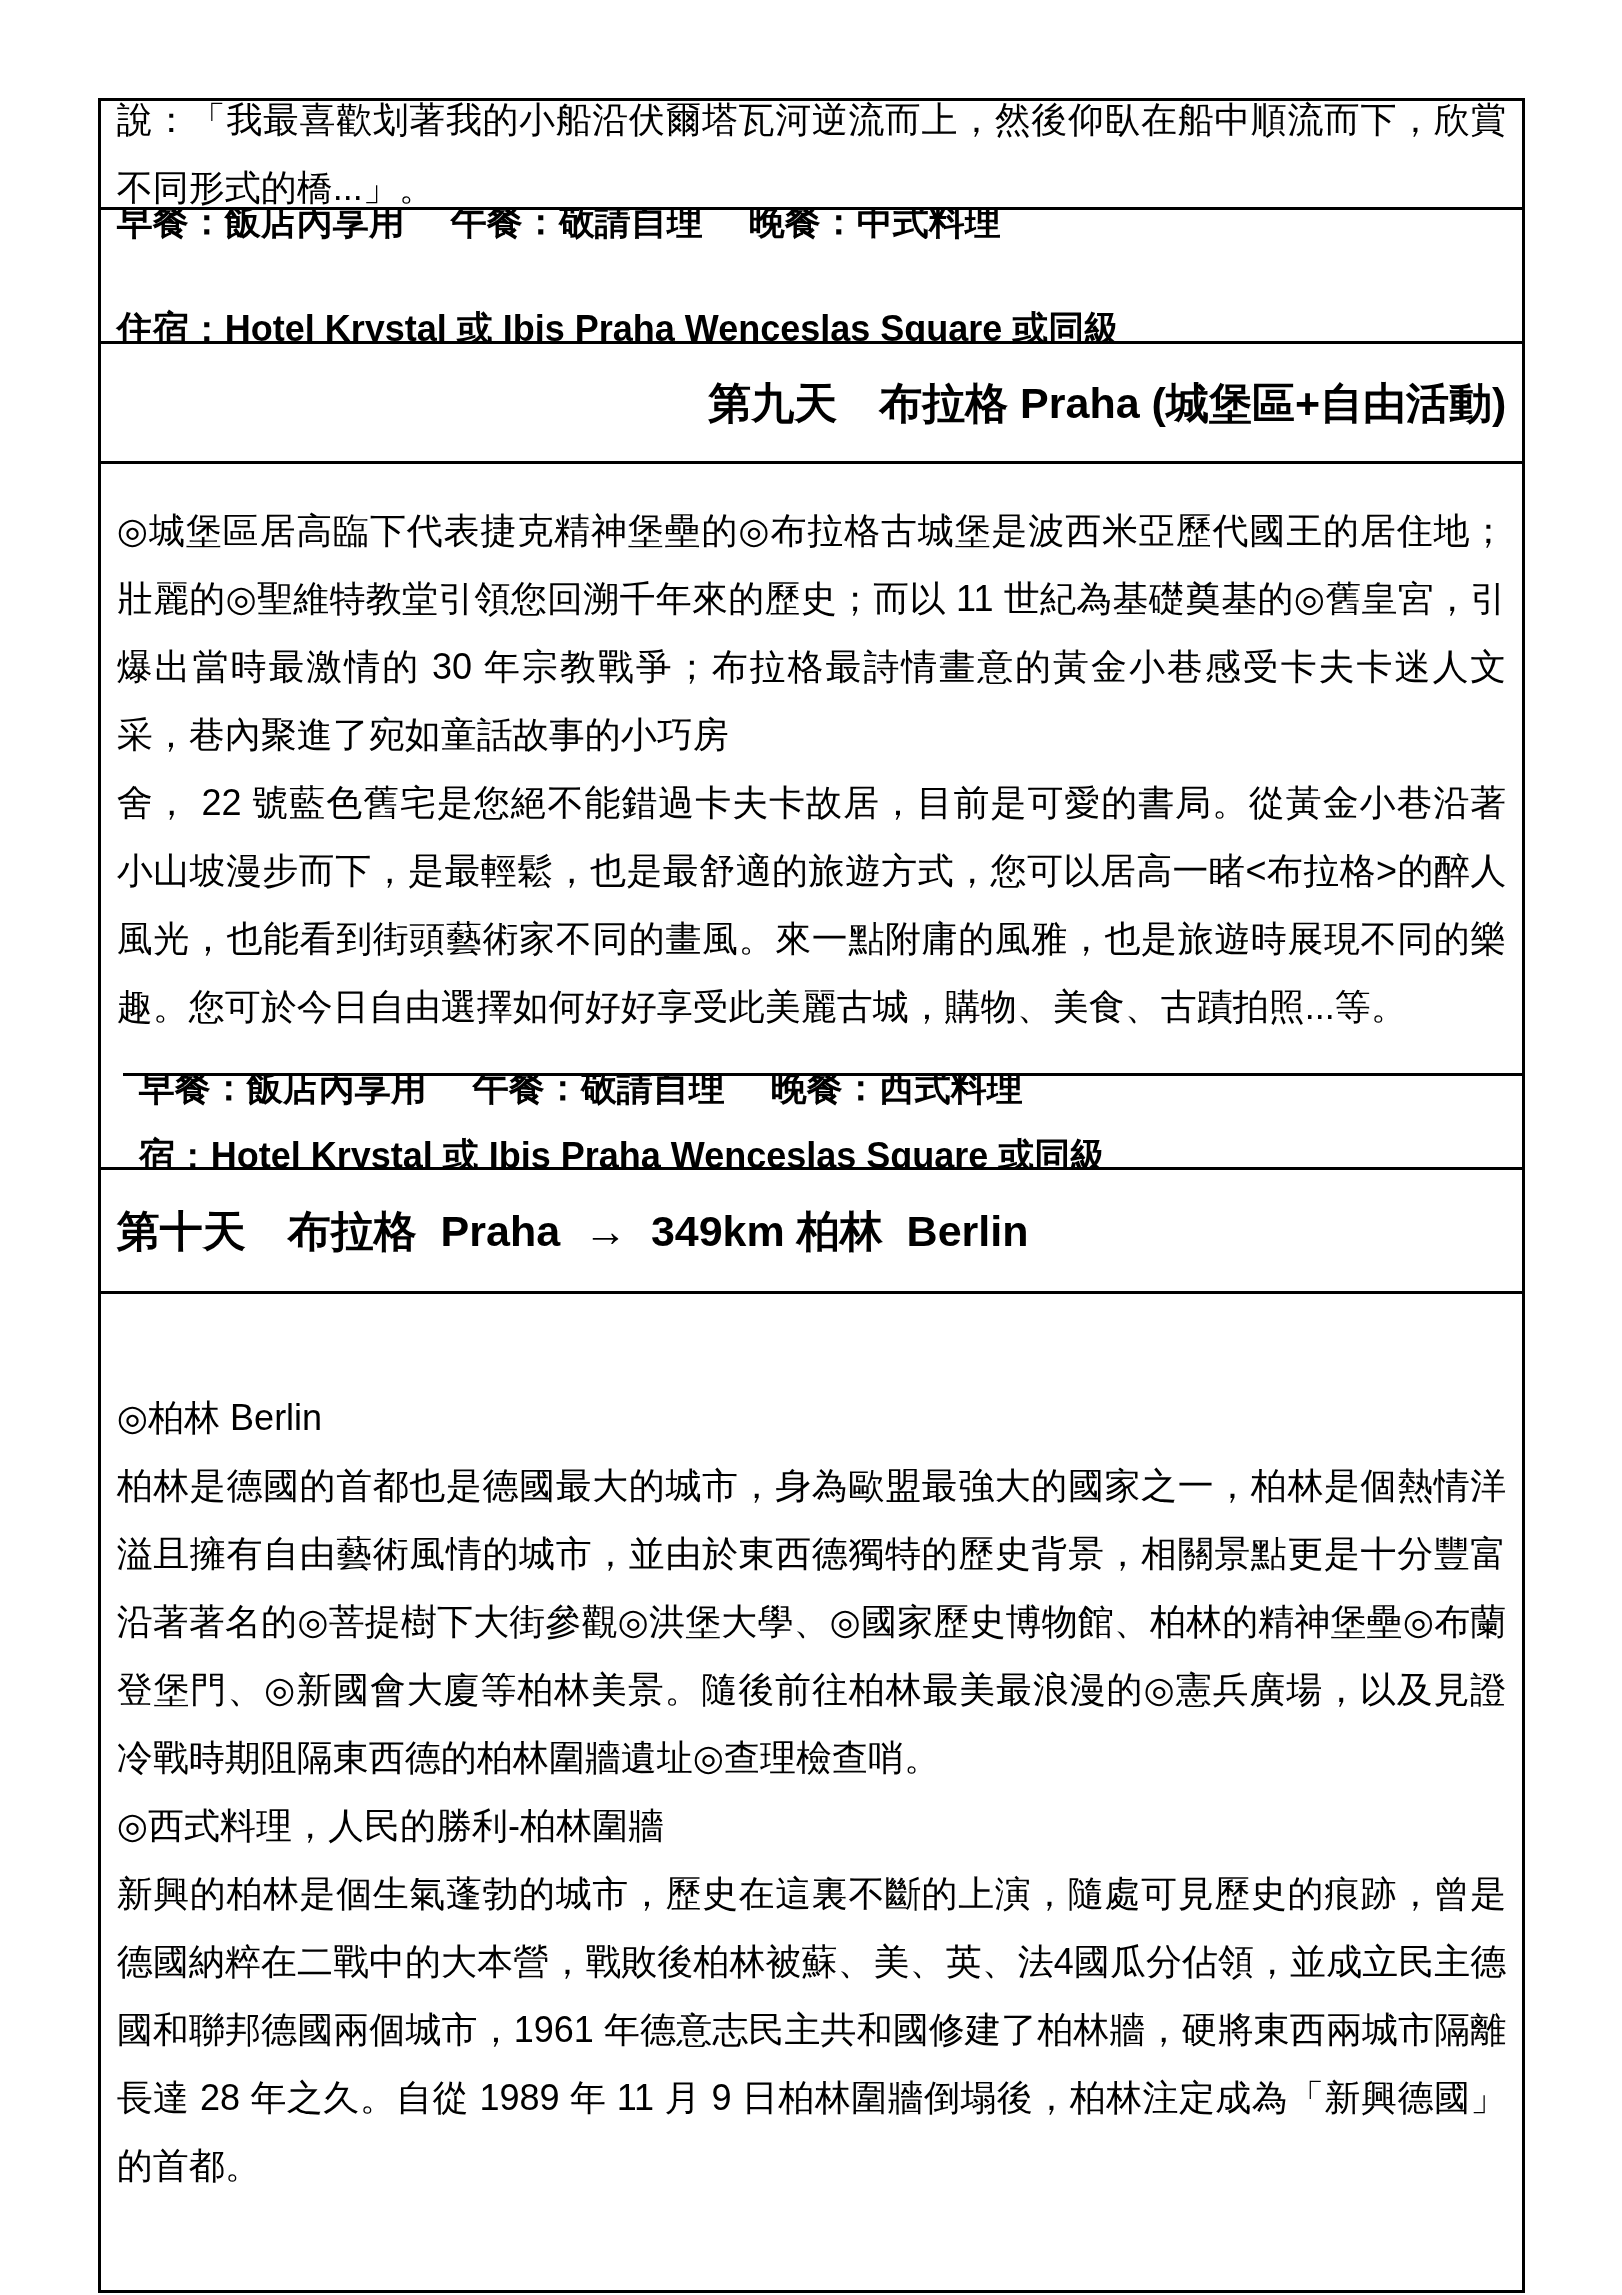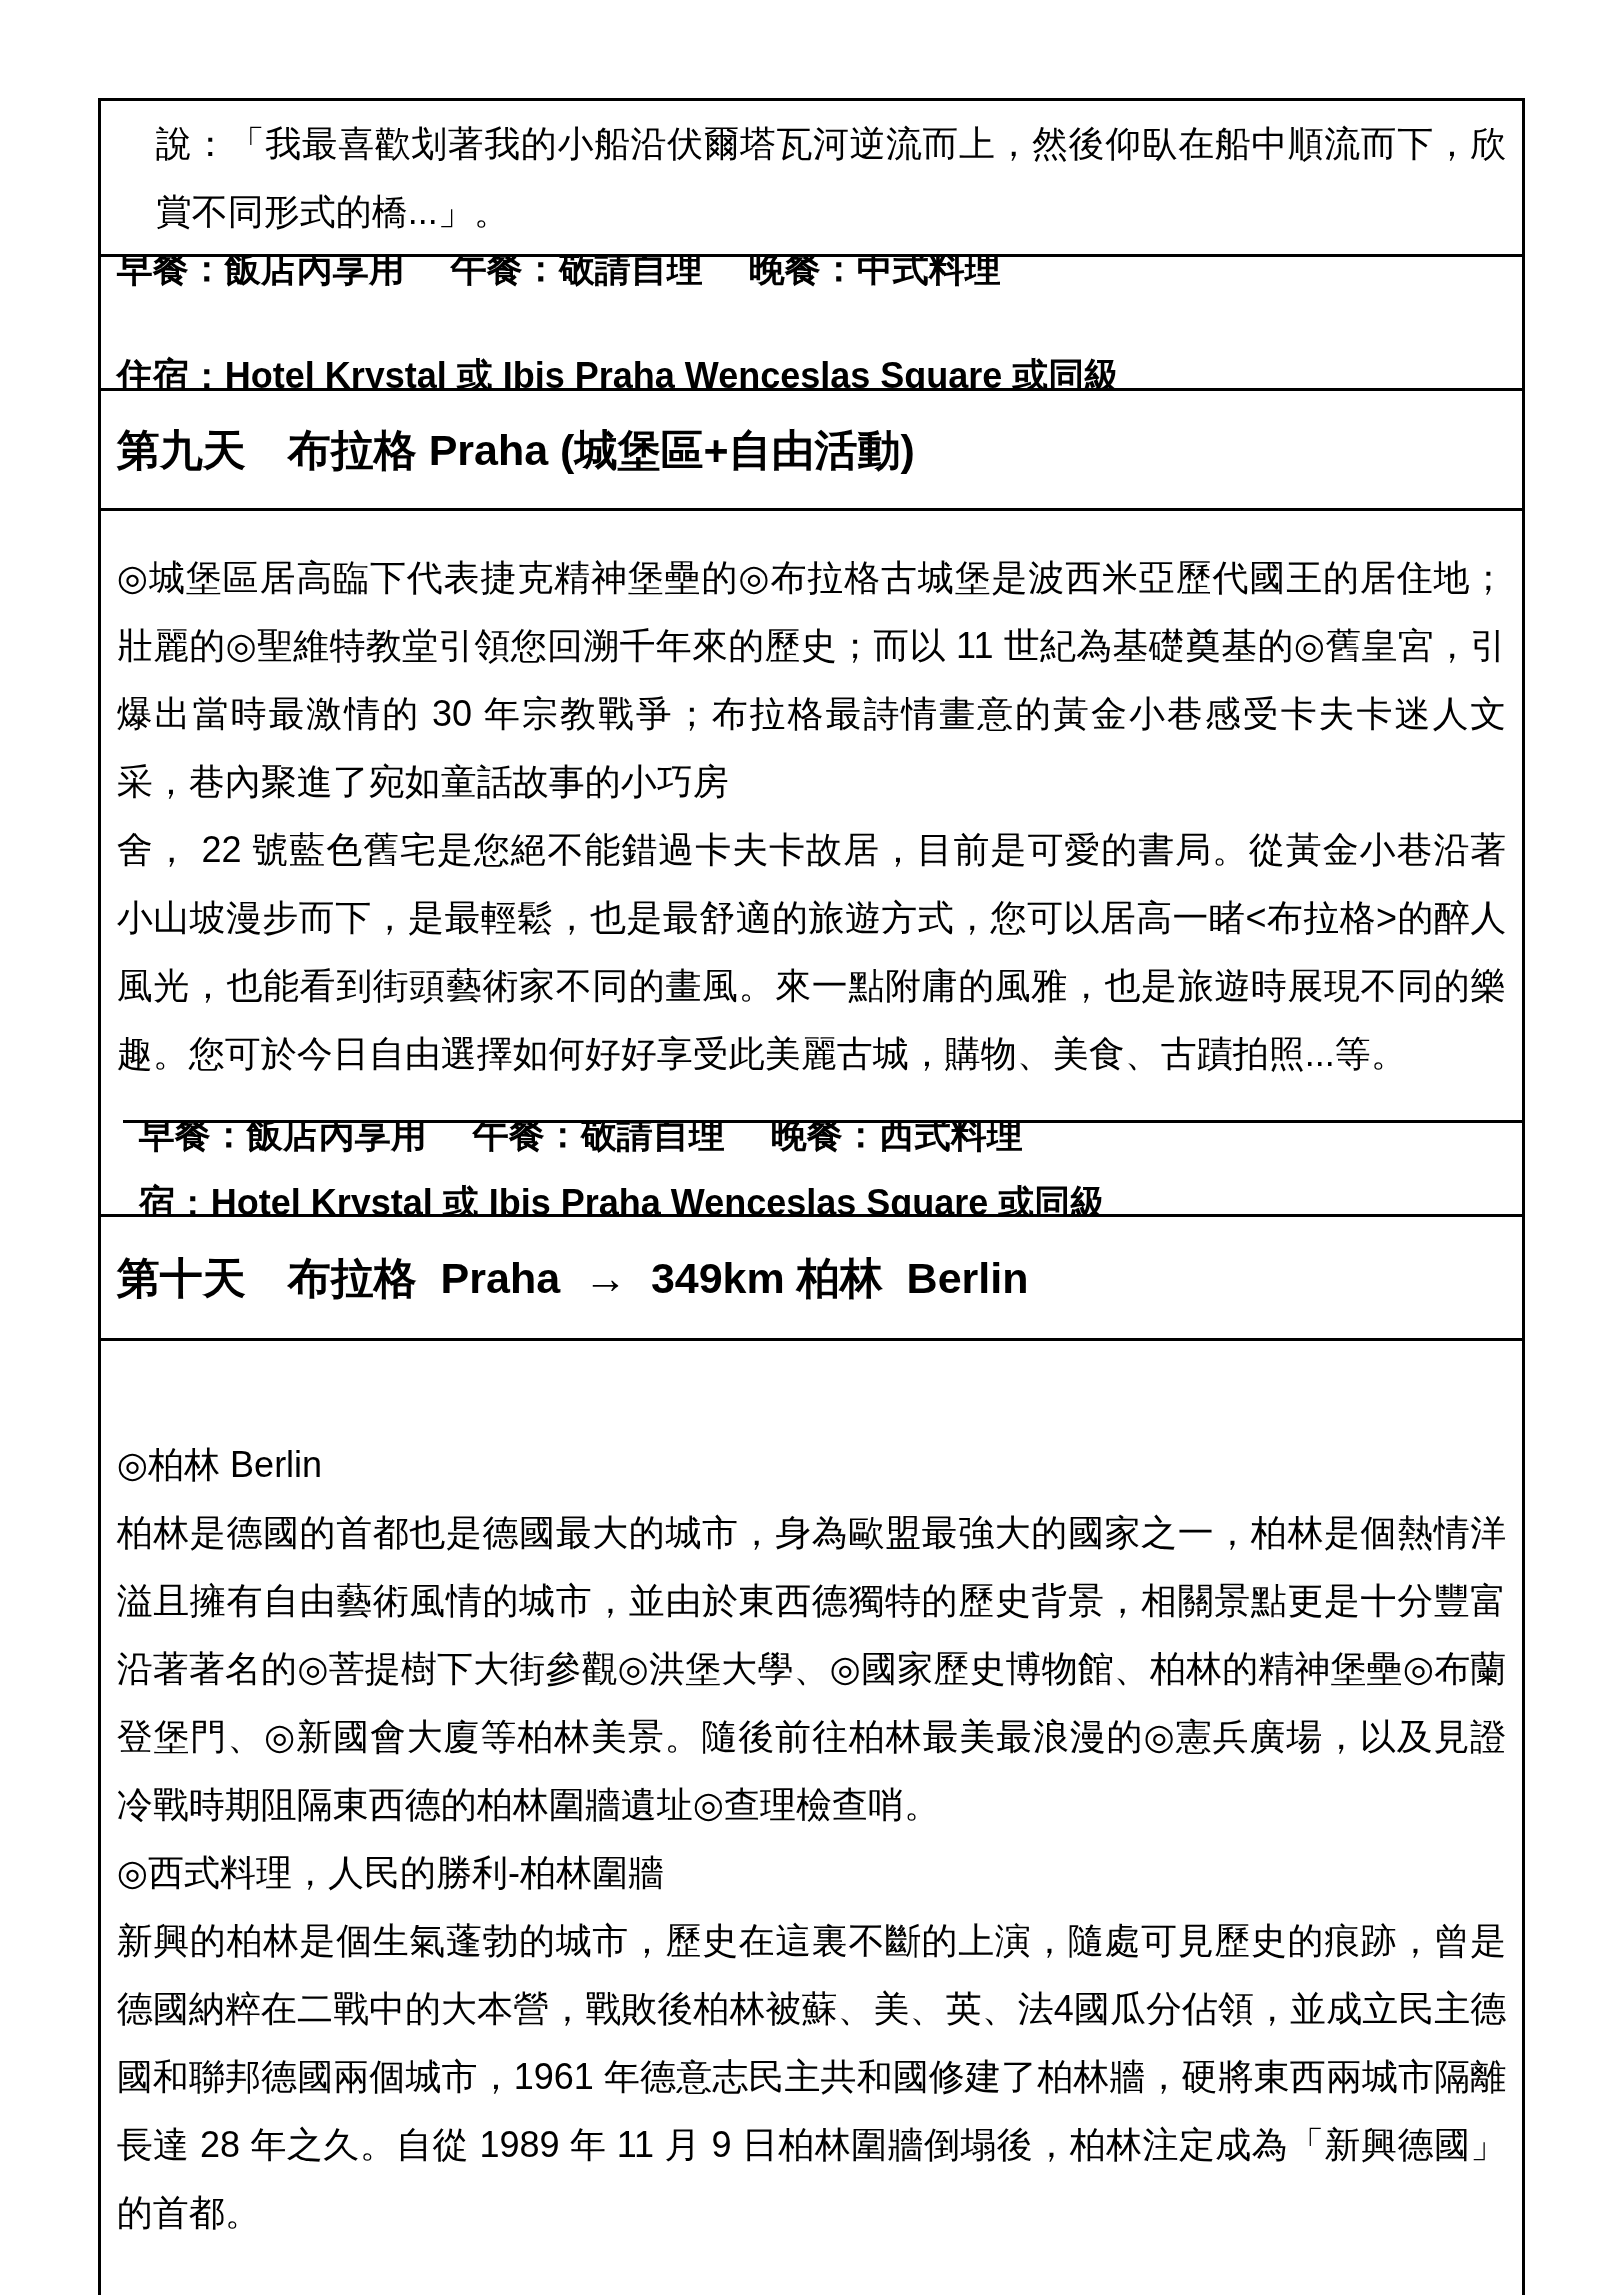--- a/index.html
+++ b/index.html
@@ -24,23 +24,23 @@
   .row {
     box-sizing: border-box;
     padding: 0 15.7px;
     display: flex;
     flex-direction: column;
     justify-content: center;
     overflow: hidden;
   }
   .row + .row { border-top: 3.3px solid #000000; }
 
-  .r1 { height: 153px; margin-left: 39px; }
+  .r1 { height: 106px; }
   .r2 { height: 134px; gap: 39px; }
-  .r3 { height: 120px; }
+  .r3 { height: 120px; align-items: flex-end; }
   .r4 { height: 612px; }
   .r5 { height: 94px; margin-left: 22px; }
   .r6 { height: 124px; }
   .r7 { height: 999px; }
 
   .para {
     margin: 0;
     font-size: 36px;
     line-height: 68px;
     text-align: justify;

